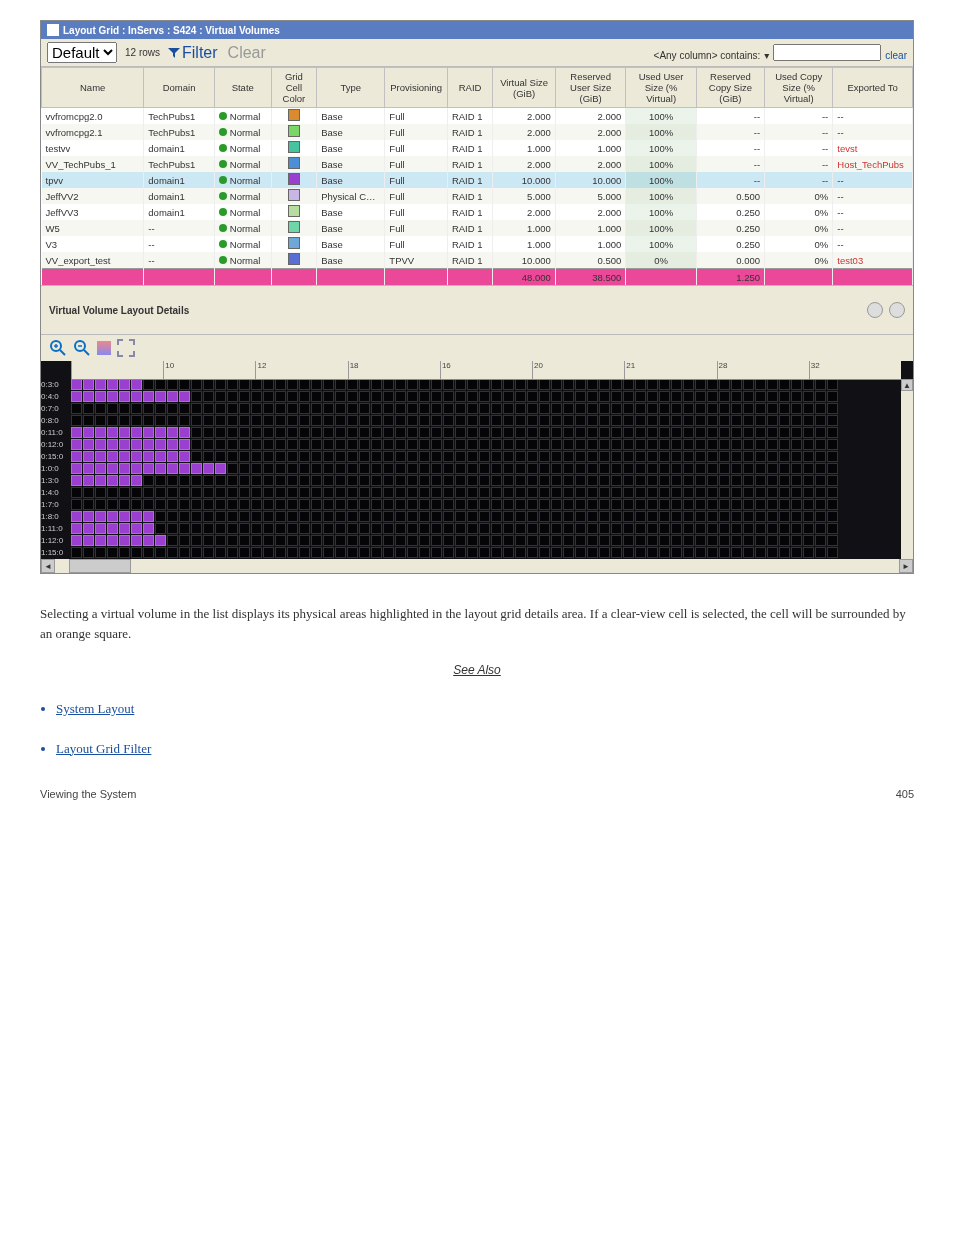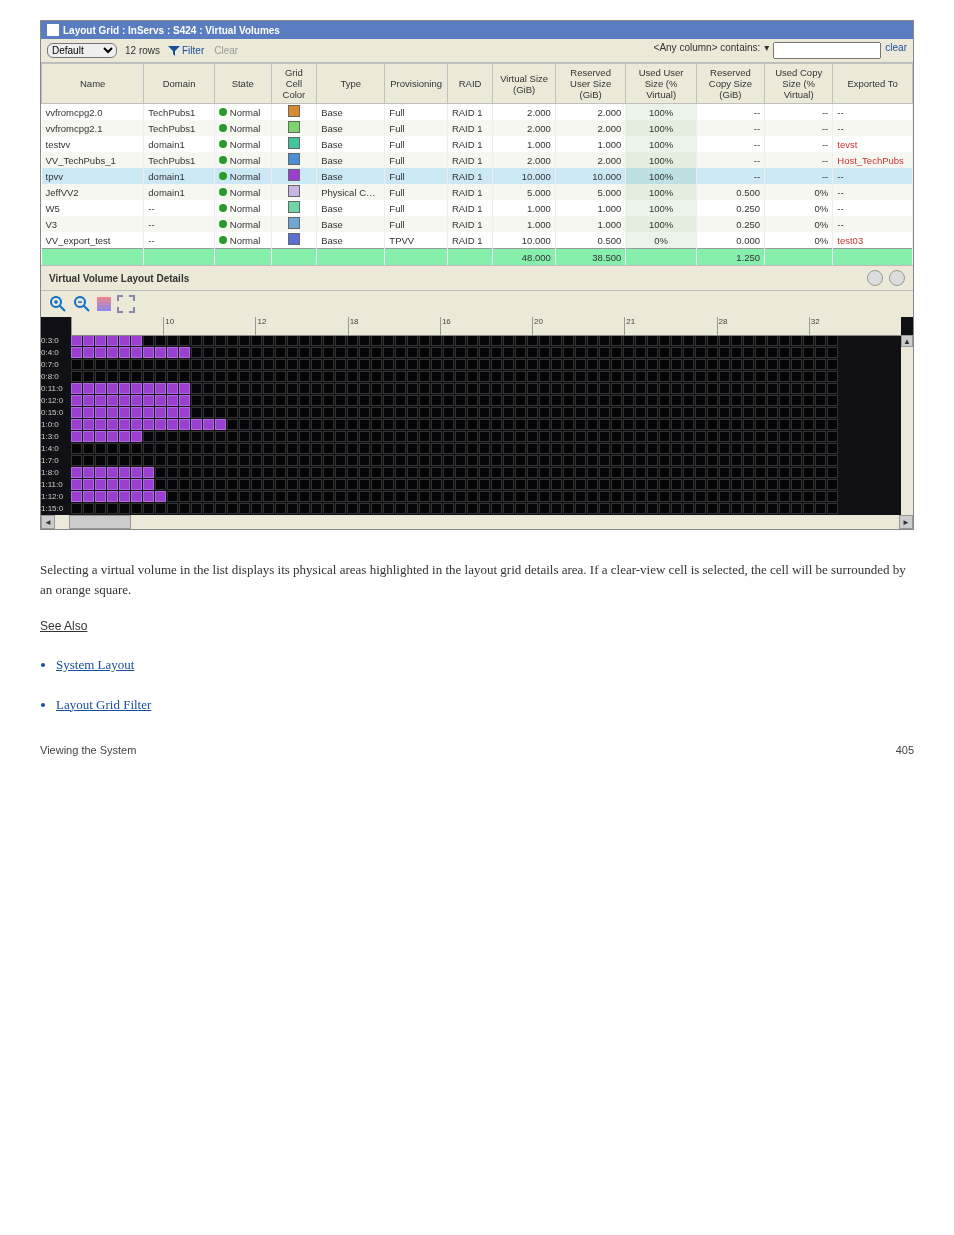--- a/index.html
+++ b/index.html
@@ -38,30 +38,29 @@
   }
   .toolbar {
     background: #ece9d8;
     border-bottom: 1px solid #bbb;
     padding: 3px 6px;
     display: flex;
     align-items: center;
     gap: 8px;
   }
   .toolbar select {
-    font-size: 10px;
+    font-size: 15px;
     min-width: 70px;
-    border-radius: 6px;
   }
   .rows-label { font-size: 10px; }
-  .filter-link, .clear-link { color: #1a4fa0; cursor: pointer; font-size:10px; display:flex; align-items:center; gap:2px;}
+  .filter-link, .clear-link { color: #1a4fa0; cursor: pointer; font-size:16px; display:flex; align-items:center; gap:2px;}
   .clear-link.disabled { color: #999; }
   .filter-link .ficon { width:12px; height:10px; display:inline-block;}
   .spacer { flex: 1; }
-  .filter-right { display: flex; align-items: flex-start; gap: 4px; font-size: 10px; }
+  .filter-right { display: flex; align-items: flex-end; gap: 4px; font-size: 10px; }
   .filter-right select, .filter-right input { font-size: 10px; }
   .filter-right input { width: 100px; }
   .clear-text-link { color: #1a4fa0; cursor: pointer;}
   .grid-table {
     width: 100%;
     border-collapse: collapse;
     background: #fff;
     table-layout: fixed;
     font-size: 9.5px;
   }
@@ -83,26 +82,26 @@
   }
   .grid-table tbody tr:nth-child(odd) { background: #fff; }
   .grid-table tbody tr:nth-child(even) { background: #f7f7f1; }
   .grid-table tbody tr.selected { background: #cce8f5; }
   .status-cell { display:flex; align-items:center; gap:3px;}
   .status-dot { width:8px; height:8px; border-radius:50%; background:#2a9b2a; display:inline-block;}
   .color-swatch { width:10px; height:10px; display:inline-block; border:1px solid #666;}
   .exported-link { color:#c33; }
   .num-right { text-align:right; }
   .percent-cell { text-align:center; background:rgba(120,180,120,0.15);}
-  .totals-row td { background:#86efac; border-top:1px solid #999; font-weight:normal;margin-top:32px; }
+  .totals-row td { background:#ec4899; border-top:1px solid #999; font-weight:normal;margin-top:32px; }
   .details-header {
     background:#ece9d8;
     border-top:1px solid #bbb;
     border-bottom:1px solid #bbb;
-    padding:4px 8px;
+    padding:16px 8px;
     font-weight:bold;
     display:flex;
     align-items:center;
     justify-content:space-between;
   }
   .details-icons { display:flex; gap:6px;}
   .details-icons span { width:14px; height:14px; border:1px solid #999; border-radius:50%; display:inline-block; background:#ddd;}
   .zoom-toolbar { padding:4px 8px; display:flex; gap:6px; align-items:center;}
   .zoom-btn { width:18px; height:18px; display:flex; align-items:center; justify-content:center; font-weight:bold; font-size:12px;}
   .zoom-in { color:#0a70c7;}
@@ -141,21 +140,21 @@
   }
   .scroll-arrow { width:12px; height:12px; background:#ccc; border:1px solid #999; box-sizing:border-box; display:flex; align-items:center; justify-content:center; font-size:8px;}
   .h-scroll {
     height:14px; background:#ece9d8; display:flex; align-items:center;
   }
   .h-scroll .thumb { height:12px; width:60px; background:#ccc; border:1px solid #999; margin-left:14px;}
   .h-scroll .arrow-l,.h-scroll .arrow-r { width:12px; height:12px; background:#ccc; border:1px solid #999; display:flex; align-items:center; justify-content:center; font-size:8px;}
   .h-scroll .track { flex:1;}
 
   .doc-text { margin-top:30px; font-family: "Times New Roman", serif; font-size:13px; line-height:1.5;}
-  .doc-text .subhead { margin:18px 0 6px;}
+  .doc-text .subhead { font-style:italic; margin:18px 0 6px;text-align:center;}
   .doc-text .see-also { text-decoration:underline; color:#333; font-family:Arial,sans-serif; font-size:12px;}
   .doc-text ul { margin:4px 0 0 16px; padding:0;}
   .doc-text ul li { color:#1a4fa0; list-style: disc; margin:20px 0;}
   .doc-text ul li span { text-decoration:underline; cursor:pointer;}
   .page-footer { margin-top:30px; display:flex; justify-content:space-between; font-family:Arial,sans-serif; font-size:11px; color:#444;}
 </style>
 </head>
 <body>
 
 <div class="page-content">
@@ -323,20 +322,37 @@
             <td>Full</td>
             <td>RAID 1</td>
             <td class="num-right">5.000</td>
             <td class="num-right">5.000</td>
             <td class="percent-cell">100%</td>
             <td class="num-right">0.500</td>
             <td class="num-right">0%</td>
             <td>--</td>
           </tr>
           <tr>
+            <td>JeffVV3</td>
+            <td>domain1</td>
+            <td>
+              <span class="status-cell"><span class="status-dot"></span>Normal</span>
+            </td>
+            <td style="text-align:center"><span class="color-swatch" style="background:#b7dca0"></span></td>
+            <td>Base</td>
+            <td>Full</td>
+            <td>RAID 1</td>
+            <td class="num-right">2.000</td>
+            <td class="num-right">2.000</td>
+            <td class="percent-cell">100%</td>
+            <td class="num-right">0.250</td>
+            <td class="num-right">0%</td>
+            <td>--</td>
+          </tr>
+          <tr>
             <td>W5</td>
             <td>--</td>
             <td>
               <span class="status-cell"><span class="status-dot"></span>Normal</span>
             </td>
             <td style="text-align:center"><span class="color-swatch" style="background:#6fd6a8"></span></td>
             <td>Base</td>
             <td>Full</td>
             <td>RAID 1</td>
             <td class="num-right">1.000</td>

